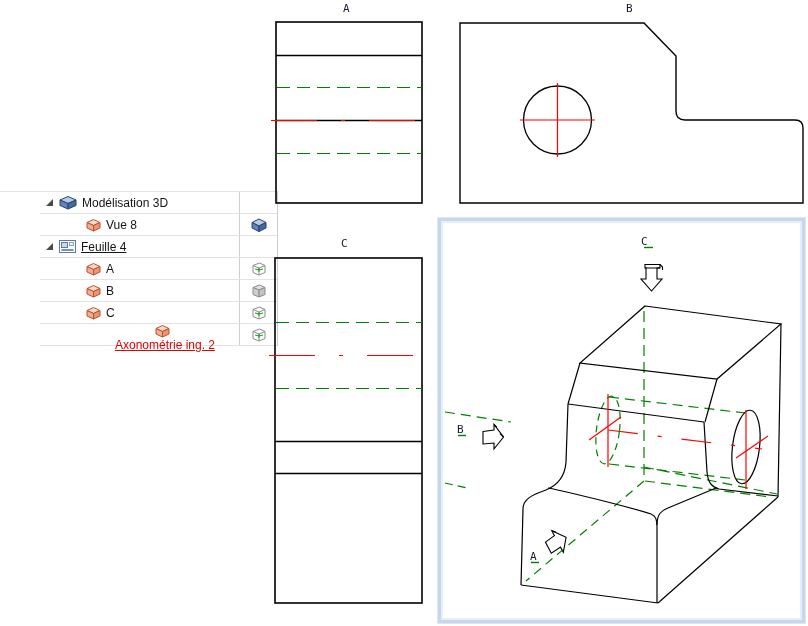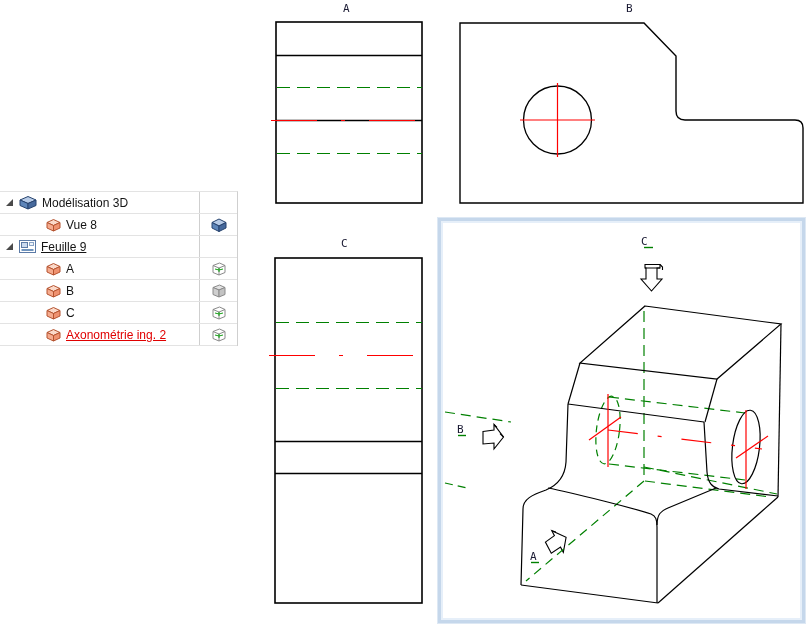--- a/index.html
+++ b/index.html
@@ -1,19 +1,19 @@
 <!DOCTYPE html>
 <html style="--outline: #000000; --hidden: #008000; --centerline: #ff0000; --label_color: #1a1a33; --selection_frame: #c5d7eb; --tree_selected_text: #e00000;"><head>
 <meta charset="utf-8">
 <style>
   html,body{margin:0;padding:0;background:#ffffff;width:808px;height:626px;overflow:hidden;
             font-family:"Liberation Sans", sans-serif;}
   .abs{position:absolute;}
   
-  #tree{left:0;top:191px;width:237px;border-top:1px solid #e3e3e3;border-right:1px solid #cfcfcf;}
+  #tree{left:0;top:191px;width:237px;border-top:1px solid #e3e3e3;border-right:1px solid #cfcfcf;padding-left:40px;}
   .trow{display:flex;height:21px;border-bottom:1px solid #e3e3e3;align-items:stretch;background:#fff;cursor:default;}
   .cell-l{width:200px;border-right:1px solid #cfcfcf;display:flex;align-items:center;box-sizing:border-box;}
   .cell-r{flex:1;display:flex;align-items:center;justify-content:center;}
   .exp{width:0;height:0;border-bottom:7px solid #4a4a4a;border-left:7px solid transparent;margin-left:6px;margin-right:6px;}
   .lbl{font-size:12px;color:#141414;white-space:nowrap;margin-left:5px;}
   .u{text-decoration:underline;}
   .sel-red{color:var(--tree_selected_text);text-decoration:underline;}
   .ic{display:flex;align-items:center;}
   
   svg{shape-rendering:geometricPrecision;}
@@ -72,21 +72,21 @@
     <div class="cell-l">
       <span class="exp"></span>
       <span class="ic">
         <svg width="17" height="13" viewBox="0 0 17 13">
           <rect x="0.5" y="0.5" width="16" height="12" fill="#ffffff" stroke="#5b7aa6"></rect>
           <rect x="2.5" y="2.5" width="6" height="5" fill="#c9d9ee" stroke="#5b7aa6"></rect>
           <rect x="10.5" y="2.5" width="4" height="3" fill="#eef3fa" stroke="#8aa4c6"></rect>
           <rect x="2.5" y="9" width="12" height="2" fill="#6f93bd"></rect>
         </svg>
       </span>
-      <span class="lbl u">Feuille 9</span>
+      <span class="lbl u">Feuille 4</span>
     </div>
     <div class="cell-r"></div>
   </div>
 
   <div class="trow">
     <div class="cell-l" style="padding-left:46px;">
       <span class="ic">
         <svg width="15" height="14" viewBox="0 0 15 14">
           <polygon points="1,4.5 7.5,1.5 14,4.5 7.5,7.5" fill="#fbd9c9" stroke="#b5532f"></polygon>
           <polygon points="1,4.5 7.5,7.5 7.5,13 1,10" fill="#f5ab8e" stroke="#b5532f"></polygon>
@@ -144,21 +144,21 @@
         <svg width="16" height="16" viewBox="0 0 16 16">
           <polygon points="2,4.5 8.5,2 14,4.5 14,11.5 8,14 2,11.5" fill="#ffffff" stroke="#8a8a8a"></polygon>
           <path d="M2,4.5 L8,7 L14,4.5 M8,7 L8,14" stroke="#8a8a8a" fill="none"></path>
           <path d="M8,7 L8,11 M8,9 L4,8 M8,9 L12,8" stroke="#17a017" fill="none"></path>
         </svg>
       </span>
     </div>
   </div>
 
   <div class="trow">
-    <div class="cell-l" style="padding-left:46px;">
+    <div class="cell-l" style="padding-left:46px;flex-direction:column;">
       <span class="ic">
         <svg width="15" height="14" viewBox="0 0 15 14">
           <polygon points="1,4.5 7.5,1.5 14,4.5 7.5,7.5" fill="#fbd9c9" stroke="#b5532f"></polygon>
           <polygon points="1,4.5 7.5,7.5 7.5,13 1,10" fill="#f5ab8e" stroke="#b5532f"></polygon>
           <polygon points="7.5,7.5 14,4.5 14,10 7.5,13" fill="#ef9270" stroke="#b5532f"></polygon>
         </svg>
       </span>
       <span class="lbl sel-red">Axonométrie ing. 2</span>
     </div>
     <div class="cell-r">

